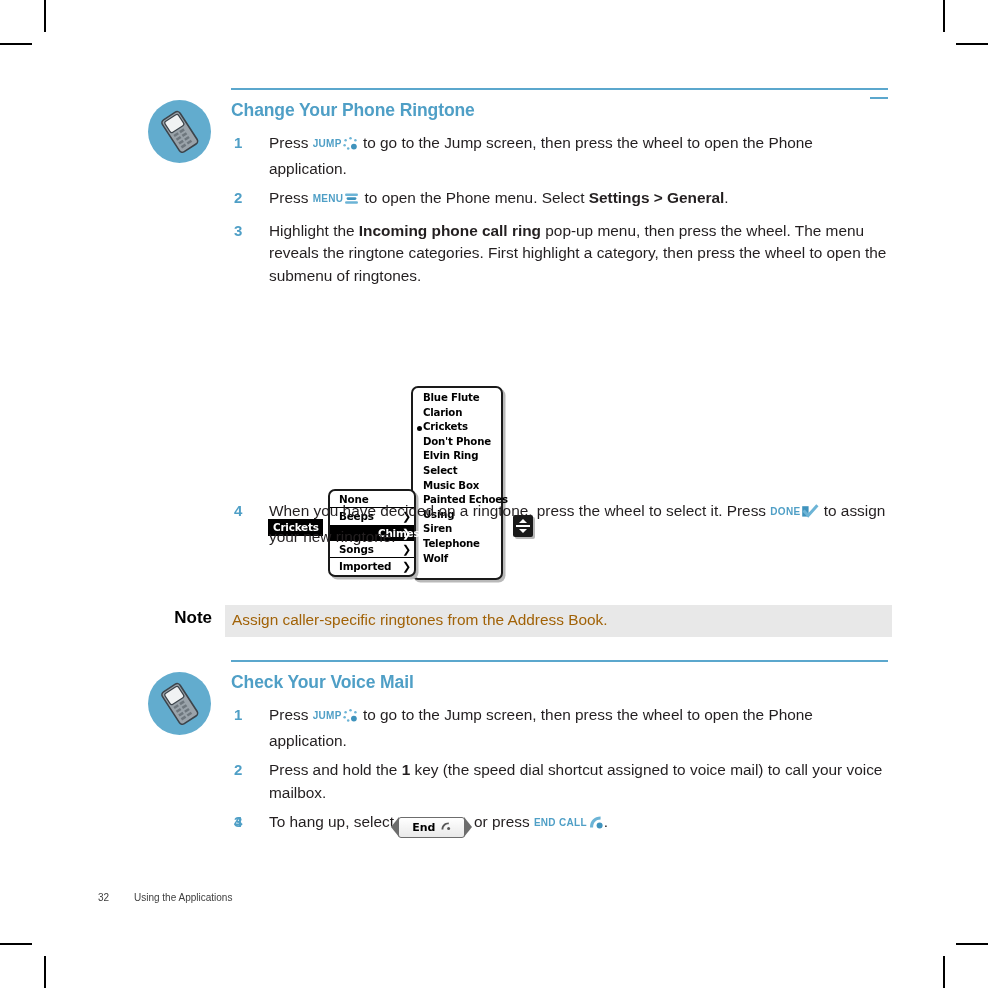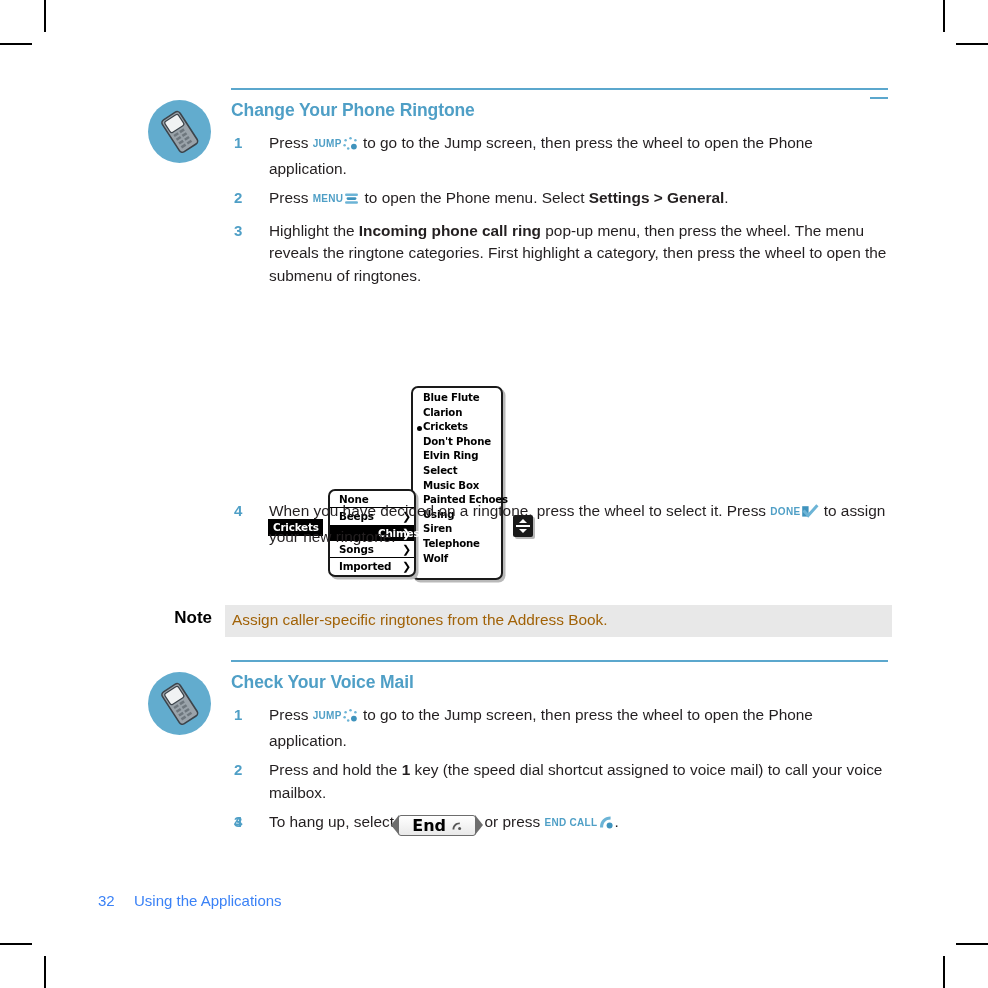--- a/index.html
+++ b/index.html
@@ -129,22 +129,22 @@
     top: 611px;
     font-size: 15.4px;
     color: #a16207;
   }
 
   
   .footer {
     position: absolute;
     left: 98px;
     top: 892px;
-    font-size: 15px;
-    color: #3b82f6;
+    font-size: 10px;
+    color: #404040;
   }
   .footer .pg { display: inline-block; width: 36px; }
 
   
   .figure {
     position: absolute;
     left: 268px;
     top: 298px;
     width: 290px;
     height: 195px;
@@ -262,21 +262,21 @@
     display: inline-block;
     vertical-align: -4px;
     position: relative;
     height: 19px;
     line-height: 19px;
     padding: 0 13px 0 13px;
     background: linear-gradient(#ffffff, #e9e9e9);
     border: 1.2px solid #6d6d6d;
     border-radius: 3px;
     font-family: "DejaVu Sans", sans-serif;
-    font-size: 16px;
+    font-size: 11px;
     font-weight: bold;
     color: #000;
     white-space: nowrap;
   }
   .endbtn::before, .endbtn::after {
     content: "";
     position: absolute;
     top: -1.2px;
     width: 0; height: 0;
     border-top: 10.7px solid transparent;

